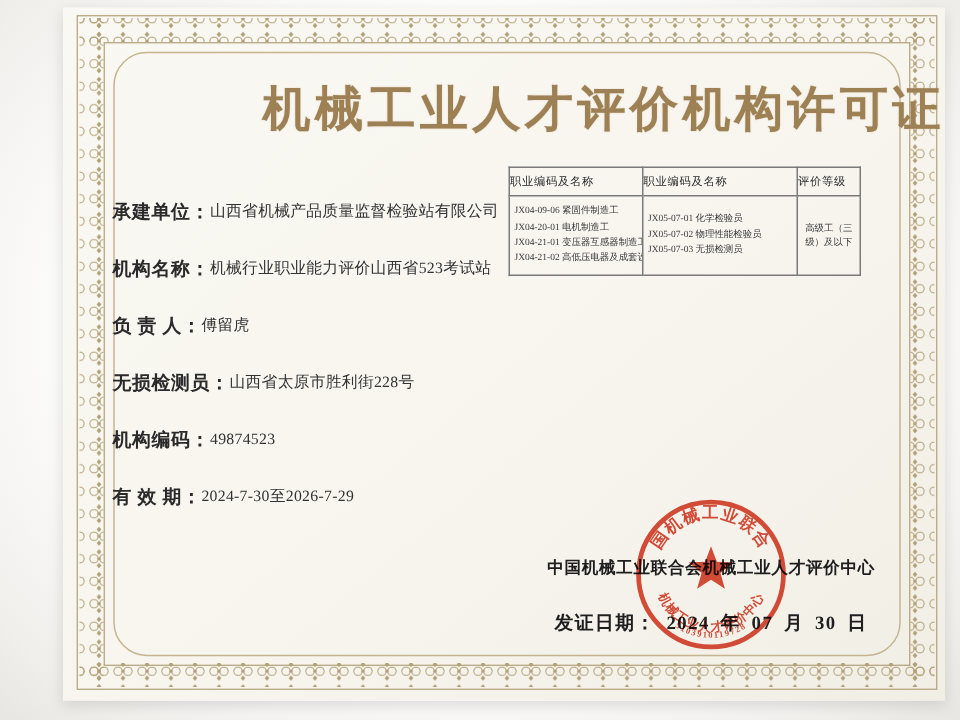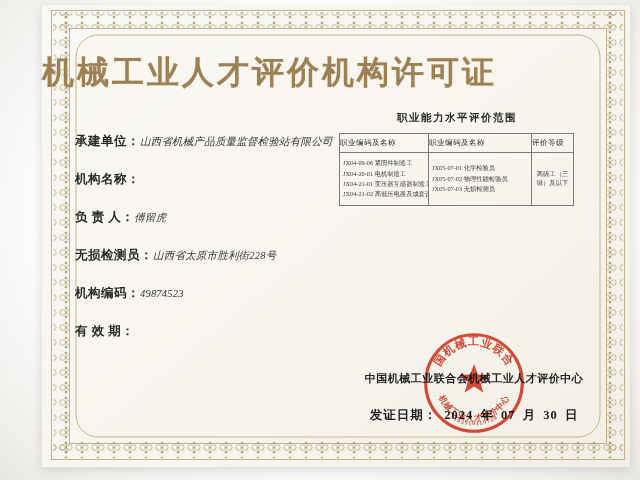--- a/index.html
+++ b/index.html
@@ -24,29 +24,29 @@
     box-shadow: 0 3px 10px rgba(0,0,0,0.13);
   }
   .frame{position:absolute; left:0; top:0; width:588px; height:462px; pointer-events:none;}
   .orn-stroke{stroke:var(--ornament-tan,#b2a078); fill:none; stroke-width:.7;}
   .orn-fill{fill:var(--ornament-tan,#b2a078); stroke:none;}
   .frame-line{stroke:var(--ornament-tan,#b2a078); fill:none; stroke-width:.8;}
   .frame-round{stroke:var(--ornament-light,#c4b590); fill:none; stroke-width:1;}
 
   .title{
     position:absolute; left:0; top:46px; width:100%;
-    text-align:left; font-size:32px; font-weight:bold;
+    text-align:right; font-size:32px; font-weight:bold;
     letter-spacing:3px; color:var(--title-gold,#9d8054);
     text-shadow:0 0 1px rgba(157,128,84,.35);
   }
 
   .fields{position:absolute; left:33px; top:129px; width:280px;}
   .field{display:flex; align-items:flex-start; line-height:15px; margin-bottom:23px; white-space:nowrap;}
   .flabel{font-weight:bold; font-size:12.5px; color:var(--text,#2a2a2a); letter-spacing:.5px; flex:none;}
-  .fvalue{font-size:10.5px; color:#333; letter-spacing:.2px;font-style:italic;}
+  .fvalue{font-size:10.5px; color:#333; letter-spacing:.2px;}
 
   .scope{position:absolute; left:297px; top:106px; width:236px; color:var(--text,#2a2a2a);}
   .scope-title{text-align:center; font-size:10.5px; font-weight:bold; letter-spacing:1.5px; margin-bottom:8px;}
   .scope table{border-collapse:collapse; width:234px; table-layout:fixed;}
   .scope th,.scope td{border:1px solid var(--table-line,#7a7a7a);}
   .scope th{height:19px; font-size:7.5px; font-weight:normal; text-align:left; letter-spacing:.5px;}
   .scope td{height:53px; vertical-align:middle;}
   .c1{width:89px;} .c2{width:103px;} .c3{width:42px;}
   .occ-line{font-size:6.3px; line-height:1.65; padding-left:3px; color:#3a3a3a; white-space:nowrap; overflow:hidden;}
   .grade-cell{font-size:6.3px; text-align:center; color:#3a3a3a;}
@@ -89,40 +89,41 @@
 
   <div class="title">机械工业人才评价机构许可证</div>
 
   <div class="fields">
     <div class="field">
       <span class="flabel">承建单位：</span>
       <span class="fvalue">山西省机械产品质量监督检验站有限公司</span>
     </div>
     <div class="field">
       <span class="flabel">机构名称：</span>
+      <span class="fvalue">机械行业职业能力评价山西省523考试站</span>
     </div>
     <div class="field">
       <span class="flabel">负 责 人：</span>
       <span class="fvalue">傅留虎</span>
     </div>
     <div class="field">
       <span class="flabel">无损检测员：</span>
       <span class="fvalue">山西省太原市胜利街228号</span>
     </div>
     <div class="field">
       <span class="flabel">机构编码：</span>
       <span class="fvalue">49874523</span>
     </div>
     <div class="field">
       <span class="flabel">有 效 期：</span>
+      <span class="fvalue">2024-7-30至2026-7-29</span>
     </div>
   </div>
 
   <div class="scope">
-    <div class="scope-title">职业能力水平评价范围</div>
     <table>
       <thead>
         <tr>
           <th class="c1">职业编码及名称</th>
           <th class="c2">职业编码及名称</th>
           <th class="c3">评价等级</th>
         </tr>
       </thead>
       <tbody>
         <tr>

